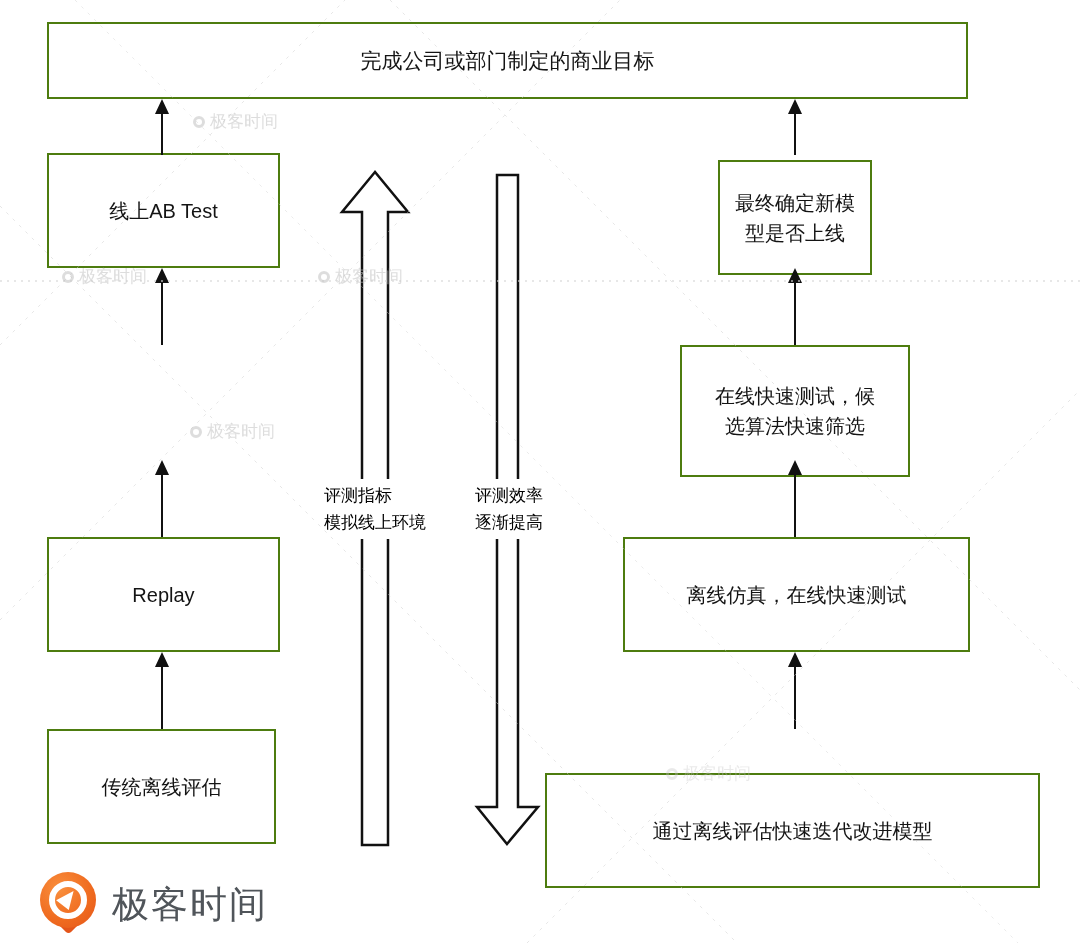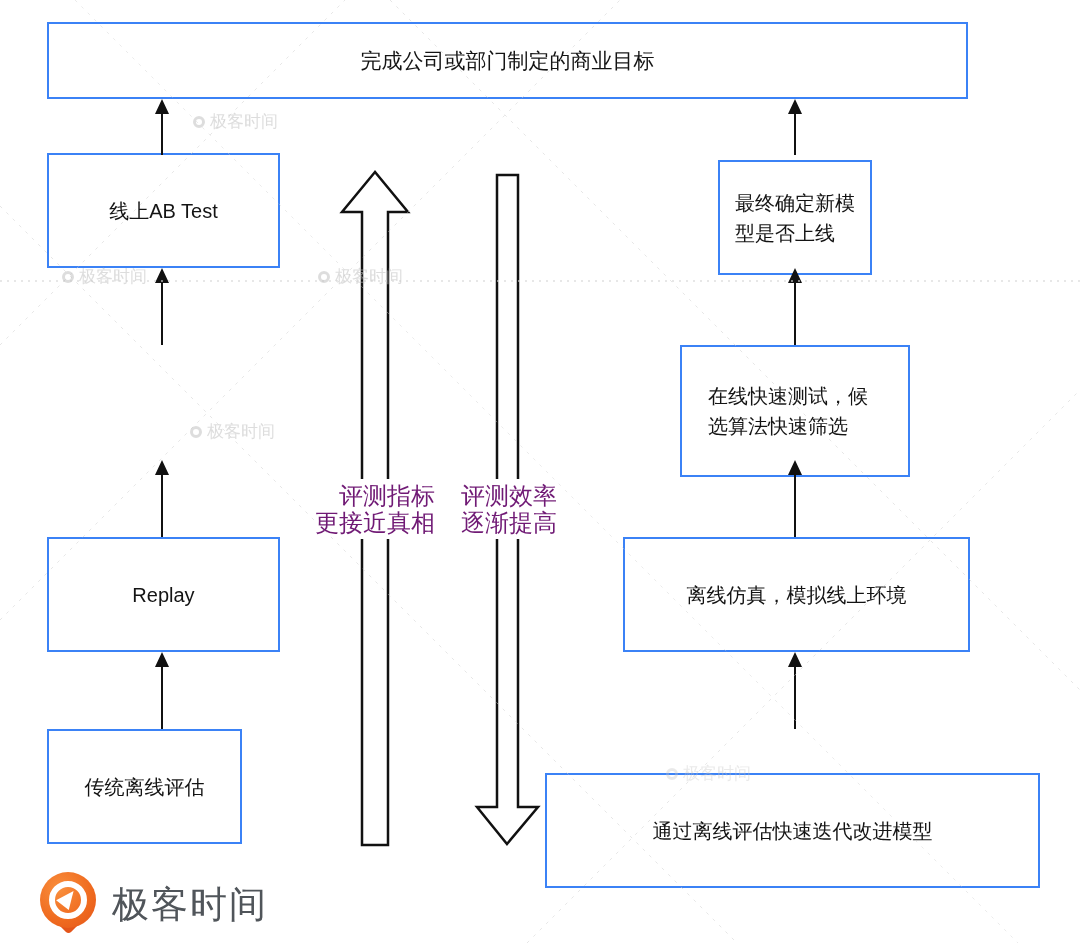--- a/index.html
+++ b/index.html
@@ -1,32 +1,32 @@
 <!DOCTYPE html>
 <html><head>
 <meta charset="utf-8">
 <style>
   html,body{margin:0;padding:0;background:#fff;}
   .canvas{position:relative;width:1080px;height:943px;background:#ffffff;overflow:hidden;
           font-family:"Liberation Sans","DejaVu Sans",sans-serif;color:#111;}
   
-  .box{position:absolute;border:2px solid #3b82f6;background:#fff;display:flex;
-       align-items:center;justify-content:center;text-align:left;box-sizing:border-box;
+  .box{position:absolute;border:2px solid #4d7c0f;background:#fff;display:flex;
+       align-items:center;justify-content:center;text-align:center;box-sizing:border-box;
        font-size:20px;line-height:30px;color:#141414;}
   
   .connector{position:absolute;width:14px;}
   .connector .head{position:absolute;top:0;left:0;width:0;height:0;
        border-left:7px solid transparent;border-right:7px solid transparent;
        border-bottom:15px solid #111;}
   .connector .line{position:absolute;top:12px;bottom:0;left:6px;width:2px;background:#111;}
   
   .bigarrows{position:absolute;left:0;top:0;}
   
-  .axis-label{position:absolute;background:#fff;padding:3px 5px;text-align:right;
-       font-size:24px;line-height:27px;color:#701a75;transform:translateX(-50%);}
+  .axis-label{position:absolute;background:#fff;padding:3px 5px;text-align:left;
+       font-size:17px;line-height:27px;color:#000000;transform:translateX(-50%);}
   
   .wm-layer{position:absolute;left:0;top:0;width:1080px;height:943px;pointer-events:none;}
   .wm-item{position:absolute;display:flex;align-items:center;gap:5px;color:#c3c3c3;
        opacity:.55;font-size:17px;white-space:nowrap;}
   .wm-ring{display:inline-block;width:12px;height:12px;border:3px solid #c3c3c3;
        border-radius:50%;box-sizing:border-box;}
   
   .logo{position:absolute;left:40px;top:872px;display:flex;align-items:center;gap:14px;}
   .logo-icon{position:relative;width:58px;height:66px;display:inline-block;}
   .logo-icon .pin{position:absolute;left:0;top:0;width:56px;height:56px;border-radius:50%;
@@ -48,32 +48,32 @@
   <div class="box" style="left:47px;top:22px;width:921px;height:77px;font-size:21px;">
     <span>完成公司或部门制定的商业目标</span>
   </div>
 
   <div class="box" style="left:47px;top:153px;width:233px;height:115px;">
     <span>线上AB Test</span>
   </div>
   <div class="box" style="left:47px;top:537px;width:233px;height:115px;">
     <span>Replay</span>
   </div>
-  <div class="box" style="left:47px;top:729px;width:195px;height:115px;">
+  <div class="box" style="left:47px;top:729px;width:229px;height:115px;">
     <span>传统离线评估</span>
   </div>
 
   <div class="box" style="left:718px;top:153px;width:154px;height:115px;padding:0 15px;margin-top:7px;">
     <span>最终确定新模型是否上线</span>
   </div>
   <div class="box" style="left:680px;top:345px;width:230px;height:132px;padding:0 26px;">
     <span>在线快速测试，候选算法快速筛选</span>
   </div>
   <div class="box" style="left:623px;top:537px;width:347px;height:115px;">
-    <span>离线仿真，模拟线上环境</span>
+    <span>离线仿真，在线快速测试</span>
   </div>
   <div class="box" style="left:545px;top:729px;width:495px;height:115px;margin-top:44px;">
     <span>通过离线评估快速迭代改进模型</span>
   </div>
 
   <div class="connector" style="left:155px;top:99px;height:56px;">
       <div class="head"></div>
       <div class="line"></div>
     </div>
   <div class="connector" style="left:155px;top:268px;height:77px;">
@@ -106,21 +106,21 @@
       <div class="line"></div>
     </div>
 
   <svg class="bigarrows" width="1080" height="943" viewBox="0 0 1080 943">
     <polygon points="375,172 342,212 362,212 362,845 388,845 388,212 408,212" fill="#ffffff" stroke="#111111" stroke-width="2.5" stroke-linejoin="miter"></polygon>
     <polygon points="497,175 518,175 518,807 538,807 507,844 477,807 497,807" fill="#ffffff" stroke="#111111" stroke-width="2.5" stroke-linejoin="miter"></polygon>
   </svg>
 
   <div class="axis-label" style="left:375px;top:479px;">
     <div>评测指标</div>
-    <div>更接近真相</div>
+    <div>模拟线上环境</div>
   </div>
   <div class="axis-label" style="left:509px;top:479px;">
     <div>评测效率</div>
     <div>逐渐提高</div>
   </div>
 
   <div class="wm-layer">
     <svg width="1080" height="943" viewBox="0 0 1080 943">
       <line x1="0" y1="281" x2="1080" y2="281" stroke="#d7d7d7" stroke-width="1.5" stroke-dasharray="2 5" opacity="0.8"></line>
       <line x1="0" y1="345" x2="345" y2="0" stroke="#cfcfcf" stroke-width="1" stroke-dasharray="3 6" opacity="0.5"></line>

